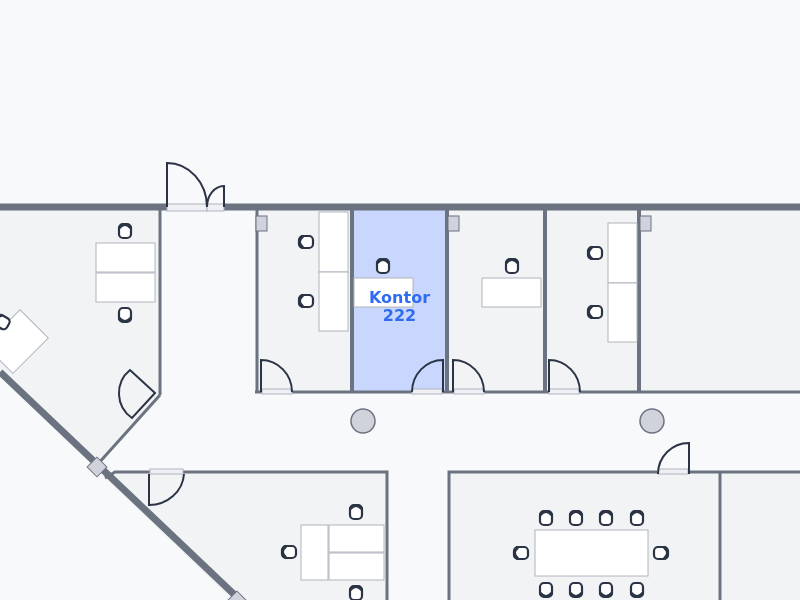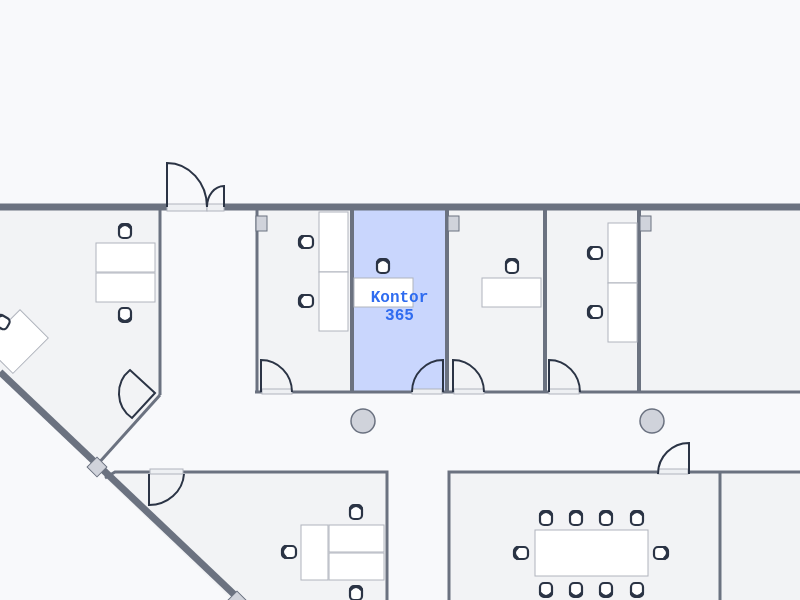--- a/index.html
+++ b/index.html
@@ -114,16 +114,16 @@
     <use href="#chair" x="637" y="518"></use>
     <use href="#chair" x="521" y="553" transform="rotate(-90 521 553)"></use>
     <use href="#chair" x="661" y="553" transform="rotate(90 661 553)"></use>
     <use href="#chair" x="546" y="590" transform="rotate(180 546 590)"></use>
     <use href="#chair" x="576" y="590" transform="rotate(180 576 590)"></use>
     <use href="#chair" x="606" y="590" transform="rotate(180 606 590)"></use>
     <use href="#chair" x="637" y="590" transform="rotate(180 637 590)"></use>
   </g>
 </svg>
 
-<div class="room-label" style="left:352px; top:289px; width:95px;font-family:Liberation Mono, monospace;">
+<div class="room-label" style="left:352px; top:289px; width:95px;">
   <div>Kontor</div>
-  <div>365</div>
+  <div>222</div>
 </div>
 
 </body></html>

